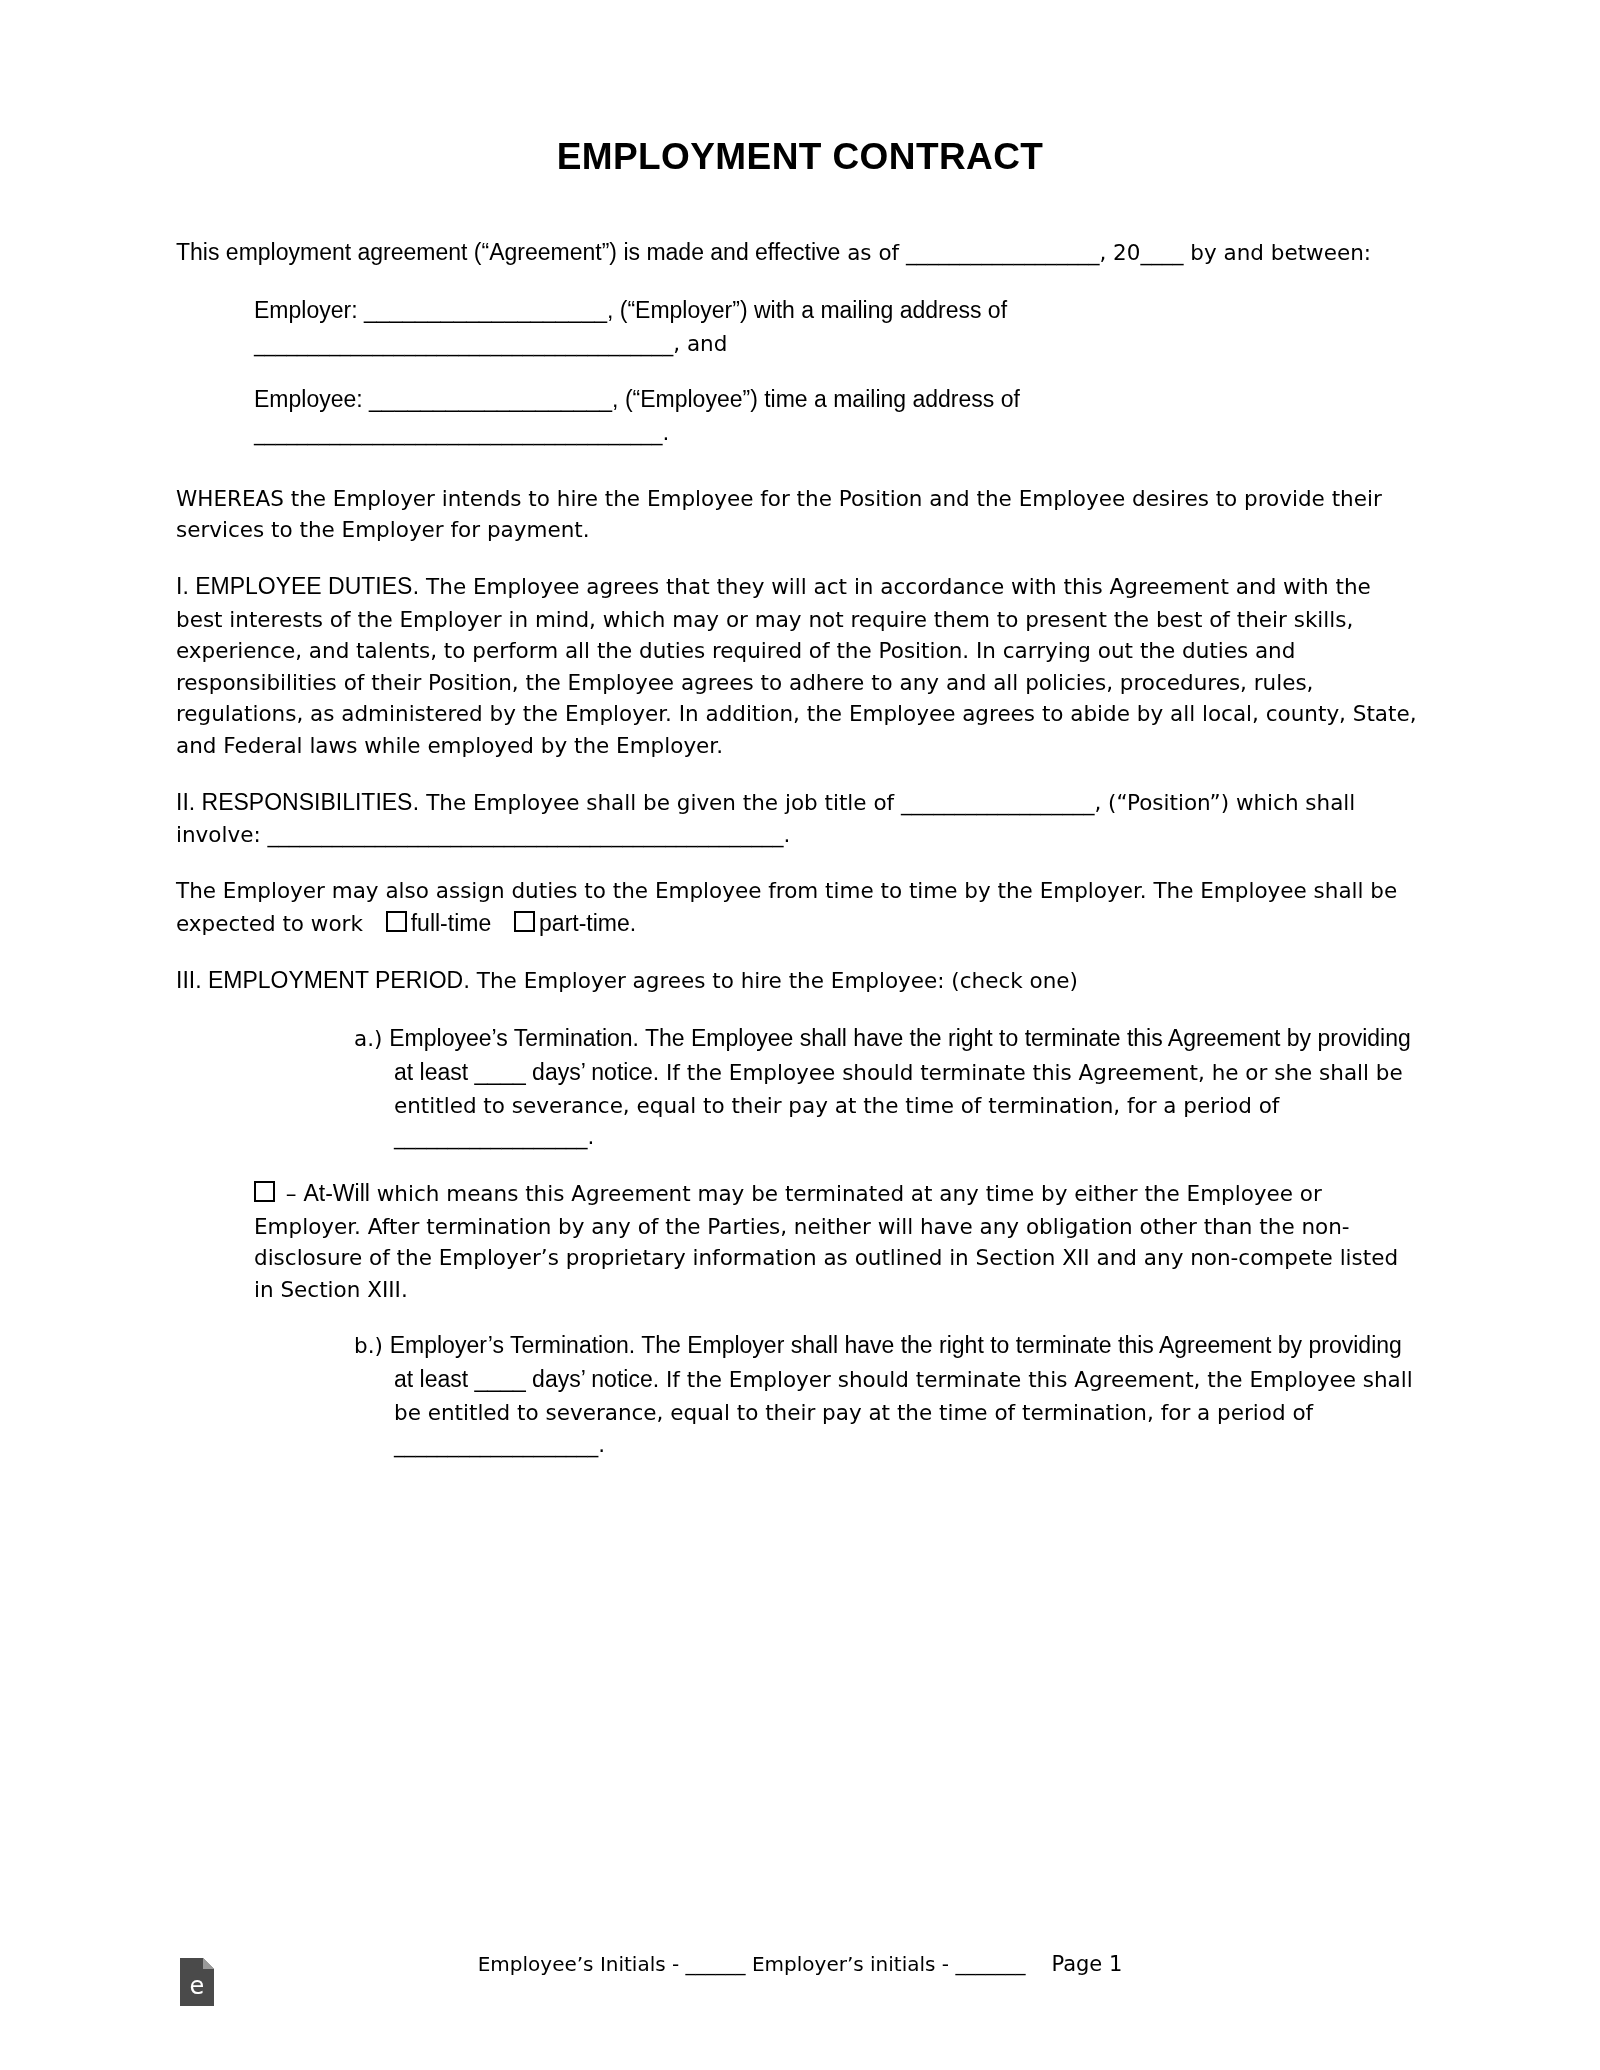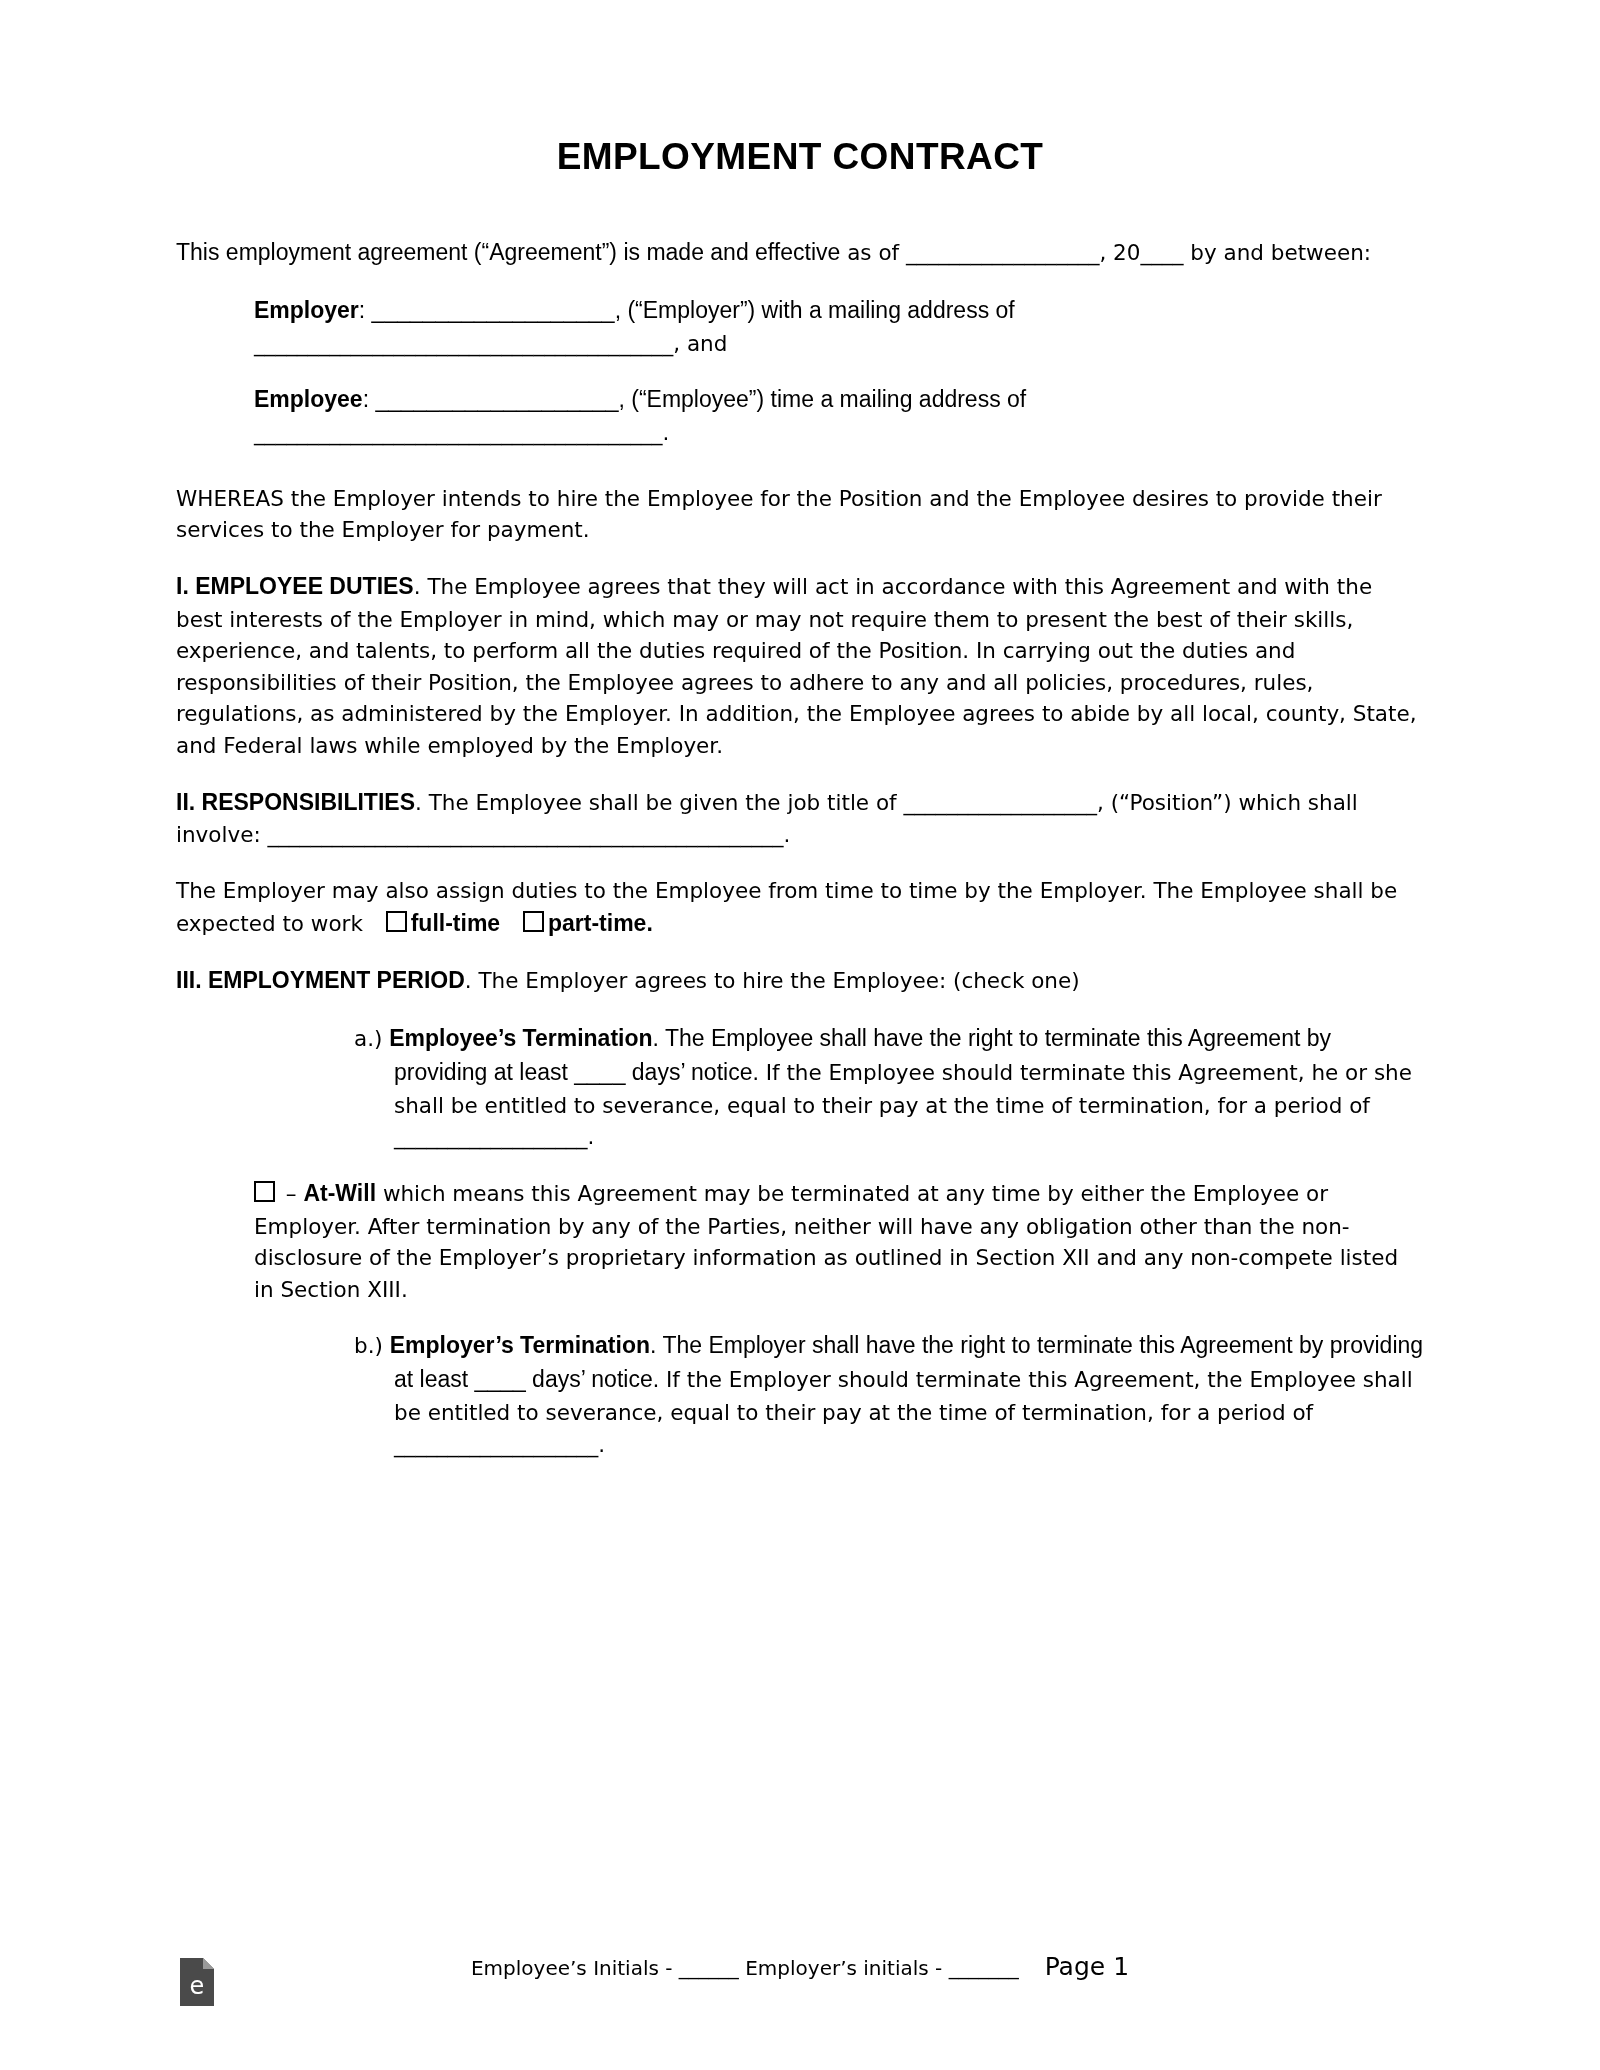--- a/index.html
+++ b/index.html
@@ -35,21 +35,21 @@
     font-size: 21.5px;
     line-height: 1.47;
     margin: 0 0 24px 0;
     font-family: "DejaVu Sans", sans-serif;
     text-align: left;
   }
   .lib {
     font-family: "Liberation Sans", sans-serif;
     font-size: 23px;
   }
-  .b { font-weight: bold; }
+  .b { font-weight: normal; }
   .indent {
     margin-left: 78px;
   }
   .indent2 {
     margin-left: 178px;
     text-indent: -40px;
     padding-left: 40px;
   }
   .spacer-sm { height: 10px; }
   .intro {
@@ -69,21 +69,21 @@
     right: 0;
     bottom: 78px;
     height: 40px;
   }
   .footer-center {
     text-align: center;
     font-family: "DejaVu Sans", sans-serif;
     font-size: 20px;
   }
   .footer-page {
-    font-size: 25px;
+    font-size: 21px;
     margin-left: 26px;
   }
   .logo {
     position: absolute;
     left: 176px;
     bottom: 62px;
     width: 42px;
     height: 52px;
   }
   .logo svg { display: block; }

